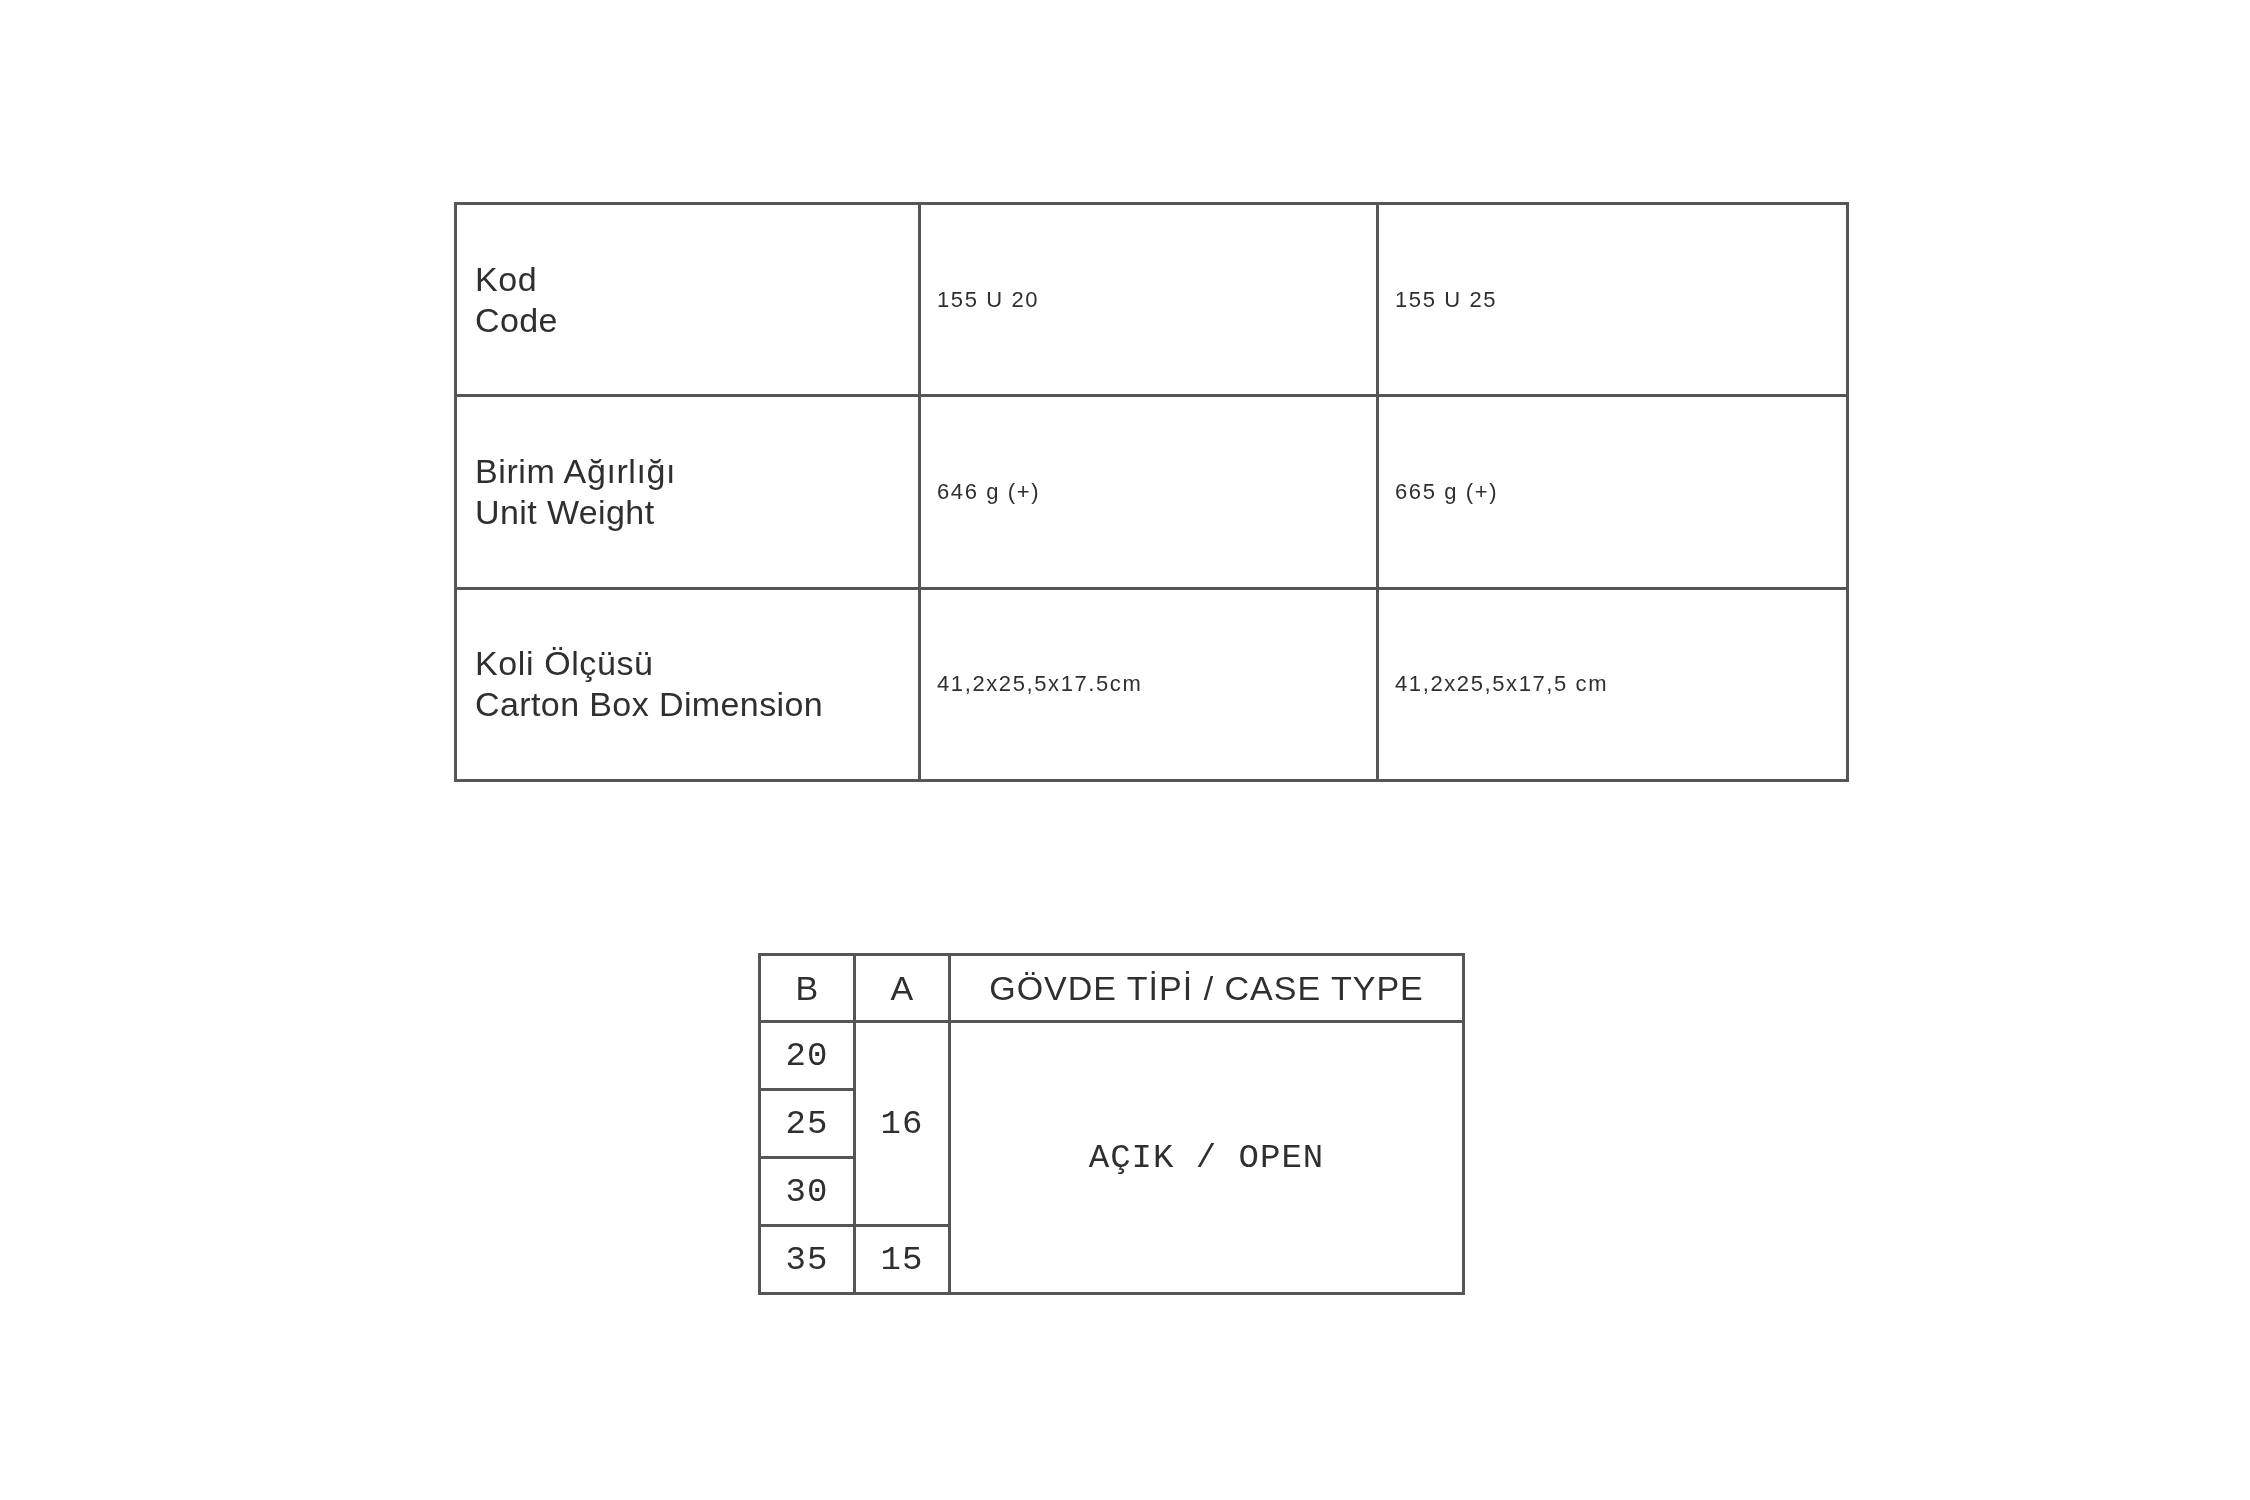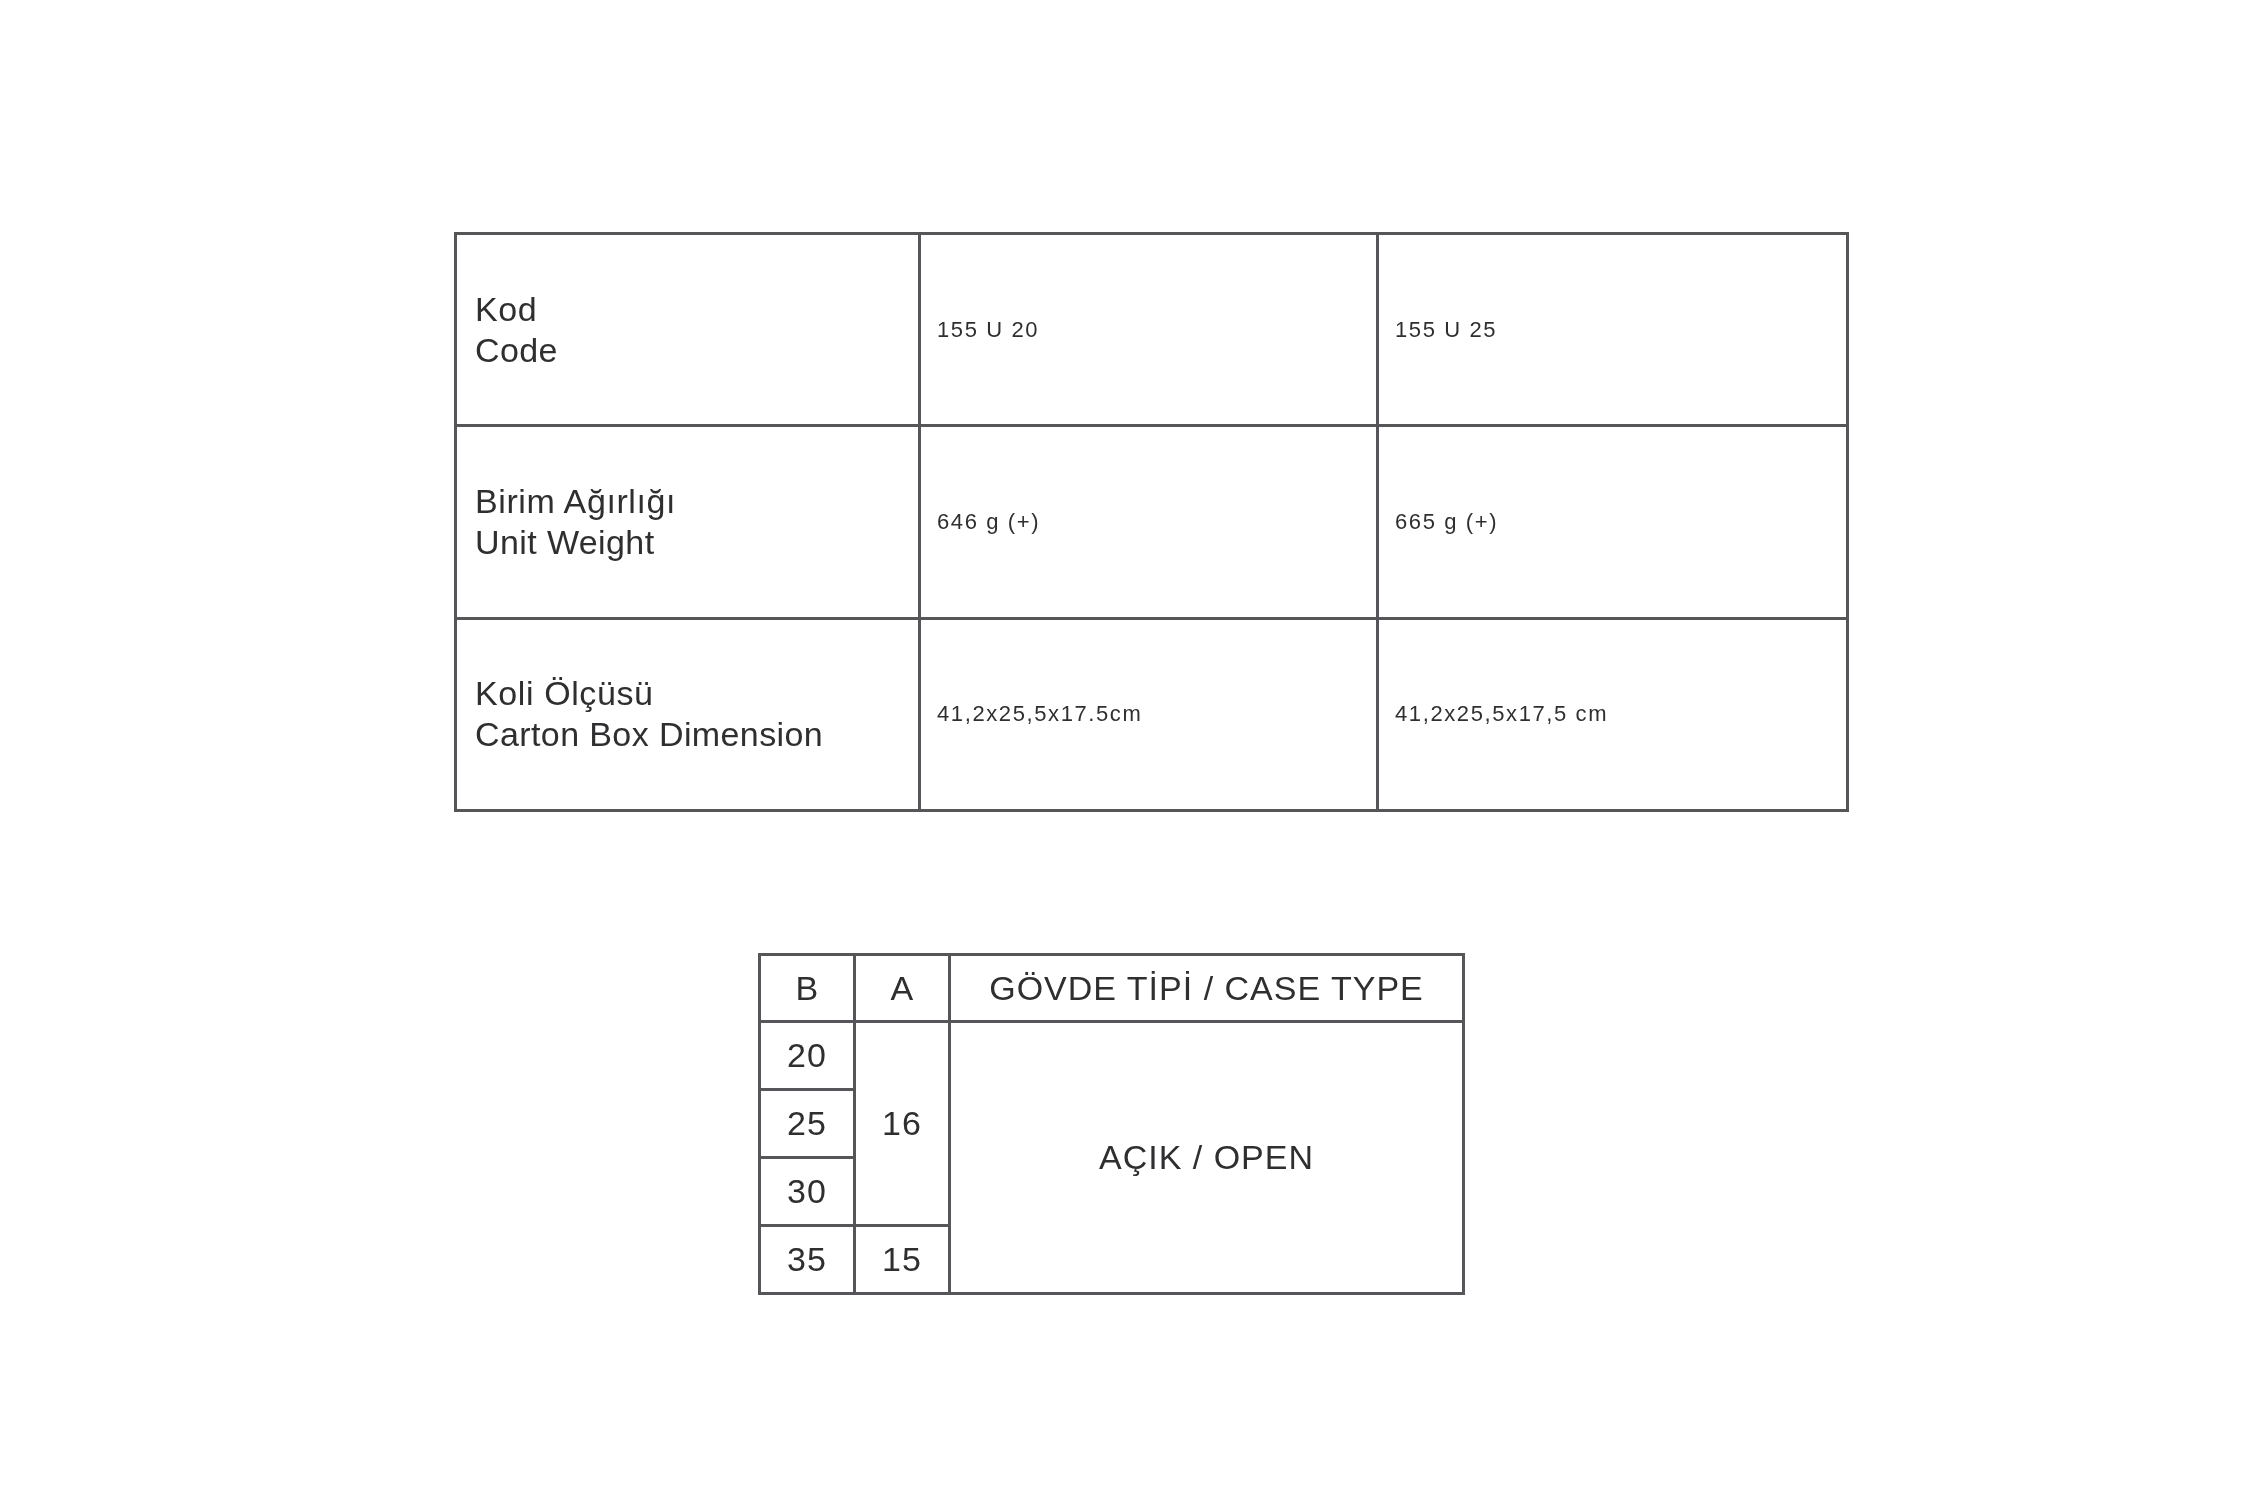--- a/index.html
+++ b/index.html
@@ -13,21 +13,21 @@
     position: relative;
     font-family: "Liberation Sans", sans-serif;
     color: #2f2f32;
     overflow: hidden;
   }
 
   
   .spec-table {
     position: absolute;
     left: 454px;
-    top: 232px;
+    top: 202px;
     width: 1392px;
     height: 580px;
     border-collapse: collapse;
     table-layout: fixed;
   }
   .spec-table td {
     border: 3px solid #56565a;
     vertical-align: middle;
     padding: 0;
   }
@@ -68,20 +68,21 @@
     border: 3px solid #56565a;
     vertical-align: middle;
     padding: 0;
     font-size: 34px;
   }
   .case-table tr.case-header-row {
     height: 67px;
   }
   .case-table tr.case-body-row {
     height: 68px;
+    font-family: Liberation Mono, monospace;
   }
   .case-header-label {
     font-size: 35px;
     letter-spacing: 0.5px;
   }
   .case-type-header {
     font-size: 36px;
     letter-spacing: 1px;
     white-space: nowrap;
   }

